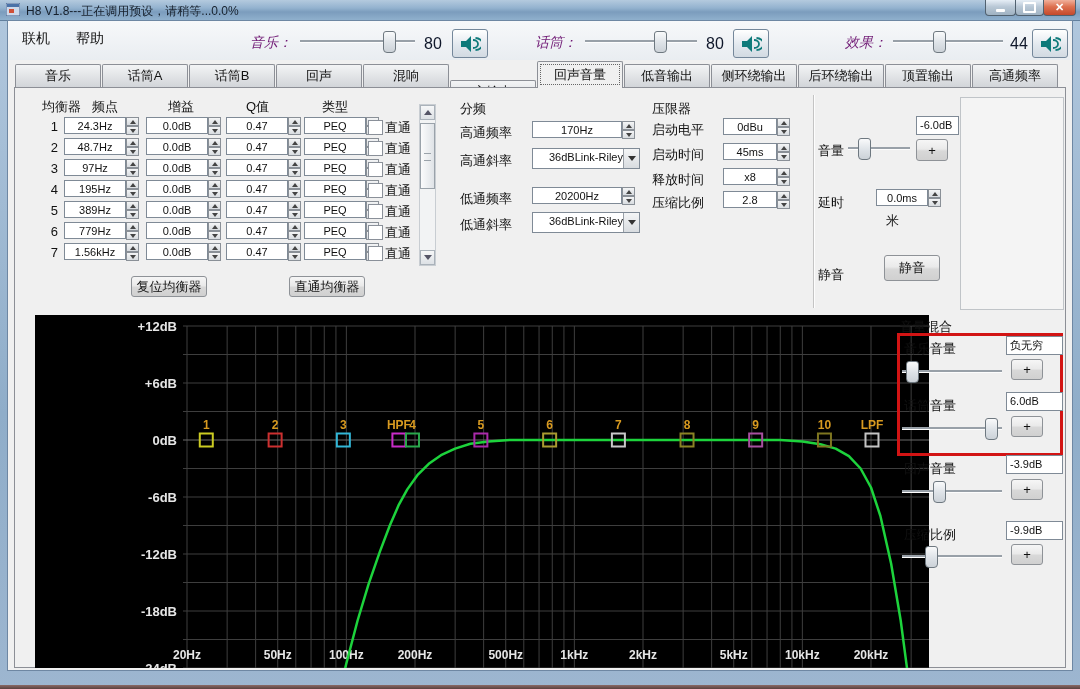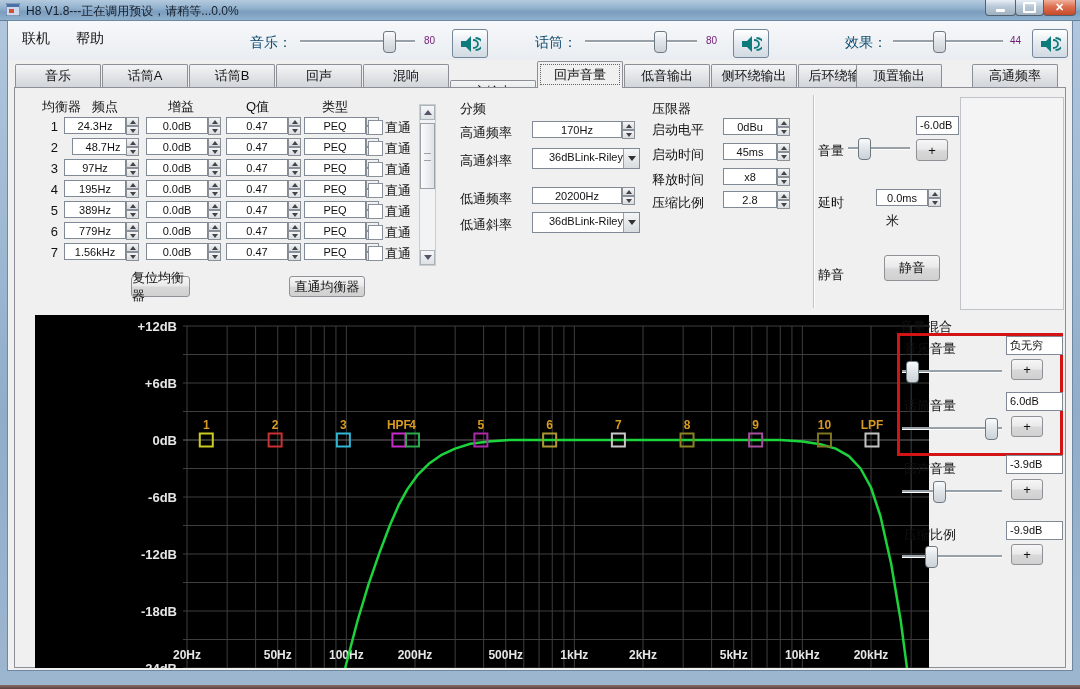--- a/index.html
+++ b/index.html
@@ -22,22 +22,22 @@
   .glyph-max{width:9px;height:7px;border:2px solid #fff;border-radius:1px;}
   .glyph-close{color:#fff;font-size:11px;font-weight:bold;line-height:1;}
   .client-bg{position:absolute;left:7px;top:20px;width:1064px;height:649px;background:#f0f0f0;
     border:1px solid #6e87a3;}
   .menurow-bg{position:absolute;left:8px;top:21px;width:1062px;height:39px;
     background:linear-gradient(180deg,#f7f8fa,#e9edf1);}
   .bottom-band{position:absolute;left:0;bottom:0;width:1080px;height:4px;
     background:linear-gradient(180deg,#8a6a66,#5a403e);}
   
   .menu-item{position:absolute;top:27px;font-size:14px;color:#111;padding:3px 8px;}
-  .mc-label{position:absolute;top:34px;font-size:14px;color:#0c4a6e;}
-  .mc-value{position:absolute;top:35px;font-size:10px;color:#701a75;}
+  .mc-label{position:absolute;top:34px;font-size:14px;color:#701a75;font-style:italic;}
+  .mc-value{position:absolute;top:35px;font-size:16px;color:#0f172a;}
   .slider{position:absolute;height:20px;}
   .slider .track{position:absolute;left:0;right:0;top:9px;height:2px;background:#98a0a8;
     border-bottom:1px solid #fdfdfd;}
   .slider .thumb{position:absolute;top:0;width:11px;height:20px;border:1px solid #6e7880;
     border-radius:3px 3px 4px 4px;background:linear-gradient(180deg,#f9fafb,#dde2e7 55%,#ccd2d8);}
   .spkbtn{position:absolute;width:34px;height:27px;border:1px solid #74879a;border-radius:3px;
     background:linear-gradient(180deg,#ffffff,#e2e8ee 55%,#d2dae2);
     display:flex;align-items:center;justify-content:center;}
   
   .tab{position:absolute;top:64px;width:86px;height:23px;box-sizing:border-box;
@@ -169,21 +169,21 @@
       <div class="tab" style="left: 15px;">音乐</div>
       <div class="tab" style="left: 102px;">话筒A</div>
       <div class="tab" style="left: 189px;">话筒B</div>
       <div class="tab" style="left: 276px;">回声</div>
       <div class="tab" style="left: 363px;">混响</div>
       <div class="tab" style="left: 450px; margin-top: 16px;">主输出</div>
       <div class="tab active" style="left: 537px;">回声音量</div>
       <div class="tab" style="left: 624px;">低音输出</div>
       <div class="tab" style="left: 711px;">侧环绕输出</div>
       <div class="tab" style="left: 798px;">后环绕输出</div>
-      <div class="tab" style="left: 856px; text-align: center;">顶置输出</div>
+      <div class="tab" style="left: 885px; text-align: center;">顶置输出</div>
       <div class="tab" style="left: 972px;">高通频率</div>
     </div>
   <div class="panel"></div>
 
   <span class="lbl" style="left:42px;top:98px">均衡器</span>
   <span class="lbl" style="left:92px;top:98px">频点</span>
   <span class="lbl" style="left:168px;top:98px">增益</span>
   <span class="lbl" style="left:246px;top:98px">Q值</span>
   <span class="lbl" style="left:322px;top:98px">类型</span>
   <div id="eq-rows">
@@ -213,21 +213,21 @@
         <span class="field" style="width: 60px;">PEQ</span>
         <span class="spin" style="left: 62px;">
           <span class="up"></span>
           <span class="dn"></span>
         </span>
       </div>
       <span class="cb" style="left: 368px; top: 120px;"></span>
       <span class="lbl" style="left: 385px; top: 119px;">直通</span>
       <span class="num-lbl" style="left: 42px; top: 140px;">2</span>
       <div class="fieldwrap" style="left: 64px; top: 138px; width: 76px;">
-        <span class="field" style="width: 60px; margin-left: 8px;">48.7Hz</span>
+        <span class="field" style="width: 60px;">48.7Hz</span>
         <span class="spin" style="left: 62px;">
           <span class="up"></span>
           <span class="dn"></span>
         </span>
       </div>
       <div class="fieldwrap" style="left: 146px; top: 138px; width: 76px;">
         <span class="field" style="width: 60px;">0.0dB</span>
         <span class="spin" style="left: 62px;">
           <span class="up"></span>
           <span class="dn"></span>
@@ -405,21 +405,21 @@
       <span class="cb" style="left: 368px; top: 246px;"></span>
       <span class="lbl" style="left: 385px; top: 245px;">直通</span>
     </div>
 
   <div class="sb">
     <div class="sbtn up2"></div>
     <div class="sbtn dn2"></div>
     <div class="sthumb"></div>
   </div>
 
-  <div class="btn" style="left:131px;top:276px;width:59px;height:21px">复位均衡器</div>
+  <div class="btn" style="left:131px;top:276px;width:76px;height:21px">复位均衡器</div>
   <div class="btn" style="left:289px;top:276px;width:76px;height:21px">直通均衡器</div>
 
   <span class="lbl" style="left:460px;top:100px">分频</span>
   <span class="lbl" style="left:460px;top:124px">高通频率</span>
   <div class="fieldwrap" style="left:532px;top:121px;width:104px">
     <span class="field" style="width:88px">170Hz</span>
     <span class="spin" style="left:90px">
         <span class="up"></span>
         <span class="dn"></span>
       </span>

